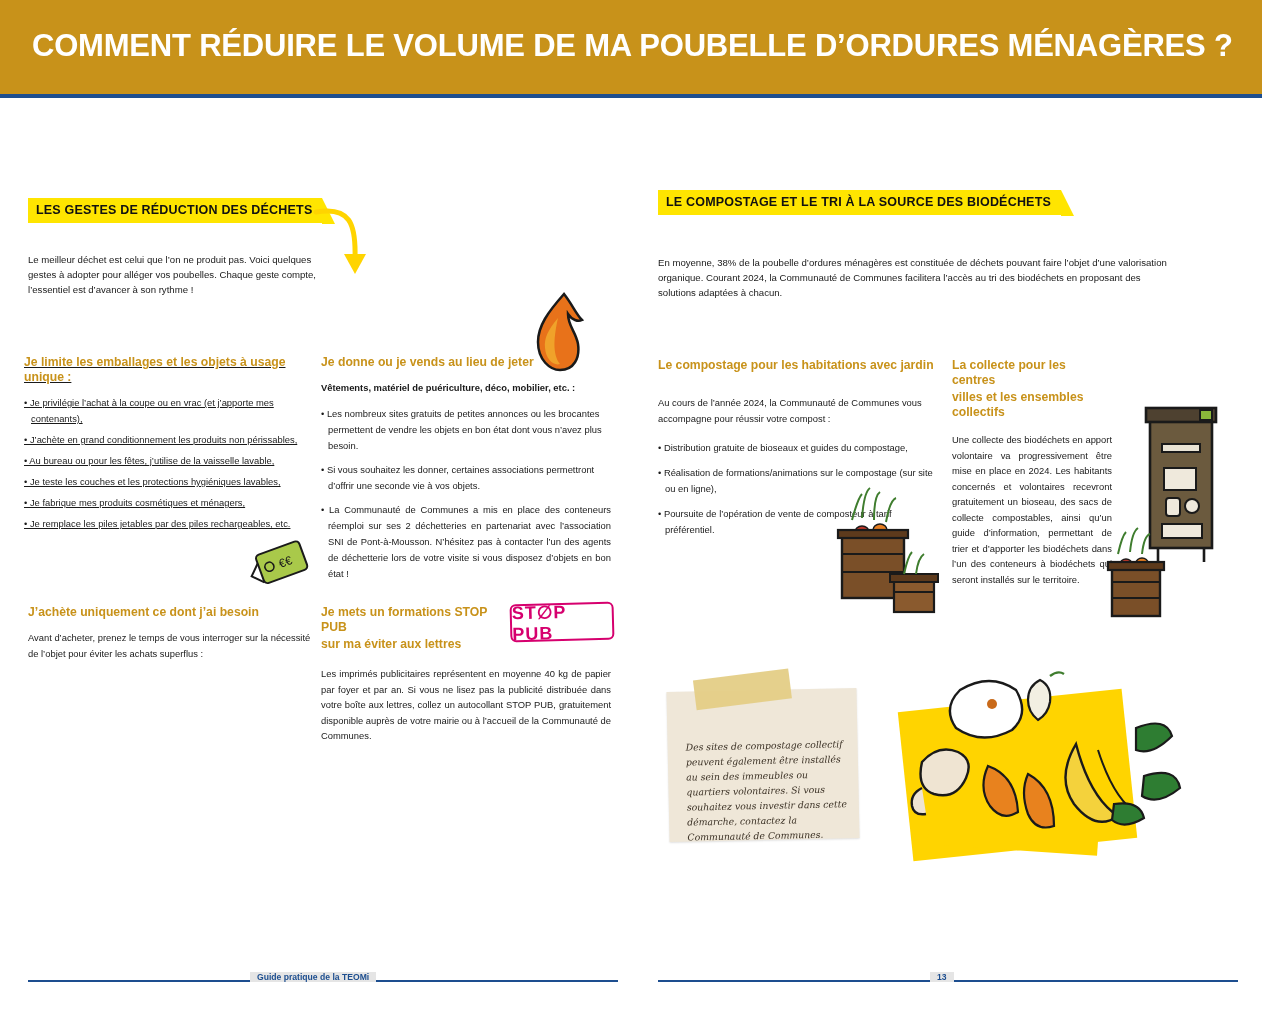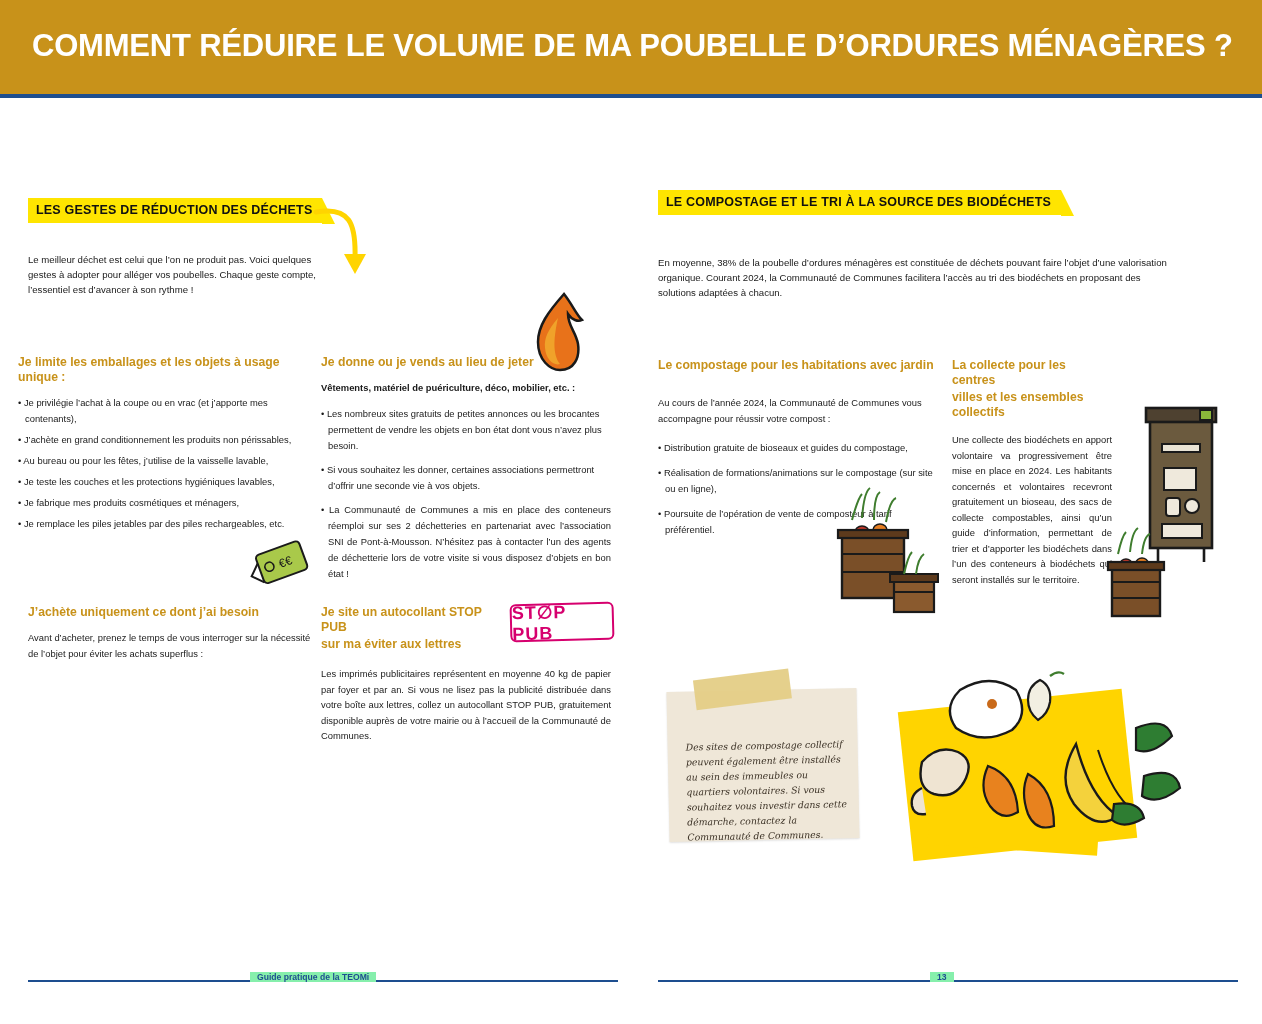--- a/index.html
+++ b/index.html
@@ -54,21 +54,21 @@
 
   h3.sub{
     color:#b8860b;color:#c8921a;
     font-size:12.2px;font-weight:bold;margin:0 0 10px 0;line-height:15px;
   }
   .body-txt{font-size:9.4px;line-height:15.5px;color:#1a1a1a;}
   .bullets{font-size:9.4px;line-height:16px;}
   .bullets div{margin-bottom:5px;padding-left:7px;text-indent:-7px;}
 
   
-  .lc-a{position:absolute;left:18px;top:355px;width:285px;}
+  .lc-a{position:absolute;left:24px;top:355px;width:285px;text-decoration:underline;}
   .lc-b{position:absolute;left:321px;top:355px;width:290px;}
   .lc-c{position:absolute;left:28px;top:605px;width:285px;}
   .lc-d{position:absolute;left:321px;top:605px;width:290px;}
 
   
   .rc-a{position:absolute;left:658px;top:358px;width:285px;}
   .rc-b{position:absolute;left:952px;top:358px;width:160px;}
 
   .justify{text-align:justify;}
 
@@ -109,21 +109,21 @@
     position:absolute;left:930px;top:770px;width:170px;height:80px;
     background:#ffd400;transform:rotate(4deg);
   }
 
   
   .footer-left{position:absolute;left:28px;top:972px;width:590px;}
   .footer-right{position:absolute;left:658px;top:972px;width:580px;}
   .f-rule{position:absolute;top:8px;height:1.5px;background:#1d4e8f;}
   .f-label{
     position:absolute;top:0;font-size:8.6px;font-weight:bold;color:#1d4e8f;
-    background:#86efac;padding:0 7px;white-space:nowrap;
+    background:#e5e5e5;padding:0 7px;white-space:nowrap;
   }
 
   svg{display:block;}
   .ill{position:absolute;}
 </style>
 </head>
 <body>
 
 <div class="page">
 
@@ -185,21 +185,21 @@
       </g>
     </svg>
   </div>
 
   <div class="lc-c">
     <h3 class="sub">J’achète uniquement ce dont j’ai besoin</h3>
     <div class="body-txt" style="margin-bottom:12px;">Avant d’acheter, prenez le temps de vous interroger sur la nécessité de l’objet pour éviter les achats superflus :</div>
   </div>
 
   <div class="lc-d">
-    <h3 class="sub" style="width:185px;">Je site un autocollant STOP PUB</h3>
+    <h3 class="sub" style="width:185px;">Je mets un formations STOP PUB</h3>
     <h3 class="sub" style="margin-top:-8px;">sur ma éviter aux lettres</h3>
     <div class="body-txt justify" style="margin-top:14px;">Les imprimés publicitaires représentent en moyenne 40 kg de papier par foyer et par an. Si vous ne lisez pas la publicité distribuée dans votre boîte aux lettres, collez un autocollant STOP PUB, gratuitement disponible auprès de votre mairie ou à l’accueil de la Communauté de Communes.</div>
   </div>
 
   <div class="stoppub">
     <span>ST∅P PUB</span>
   </div>
 
   <div style="position:absolute;left:658px;top:190px;">
     <span class="sec-banner">LE COMPOSTAGE ET LE TRI À LA SOURCE DES BIODÉCHETS</span>

